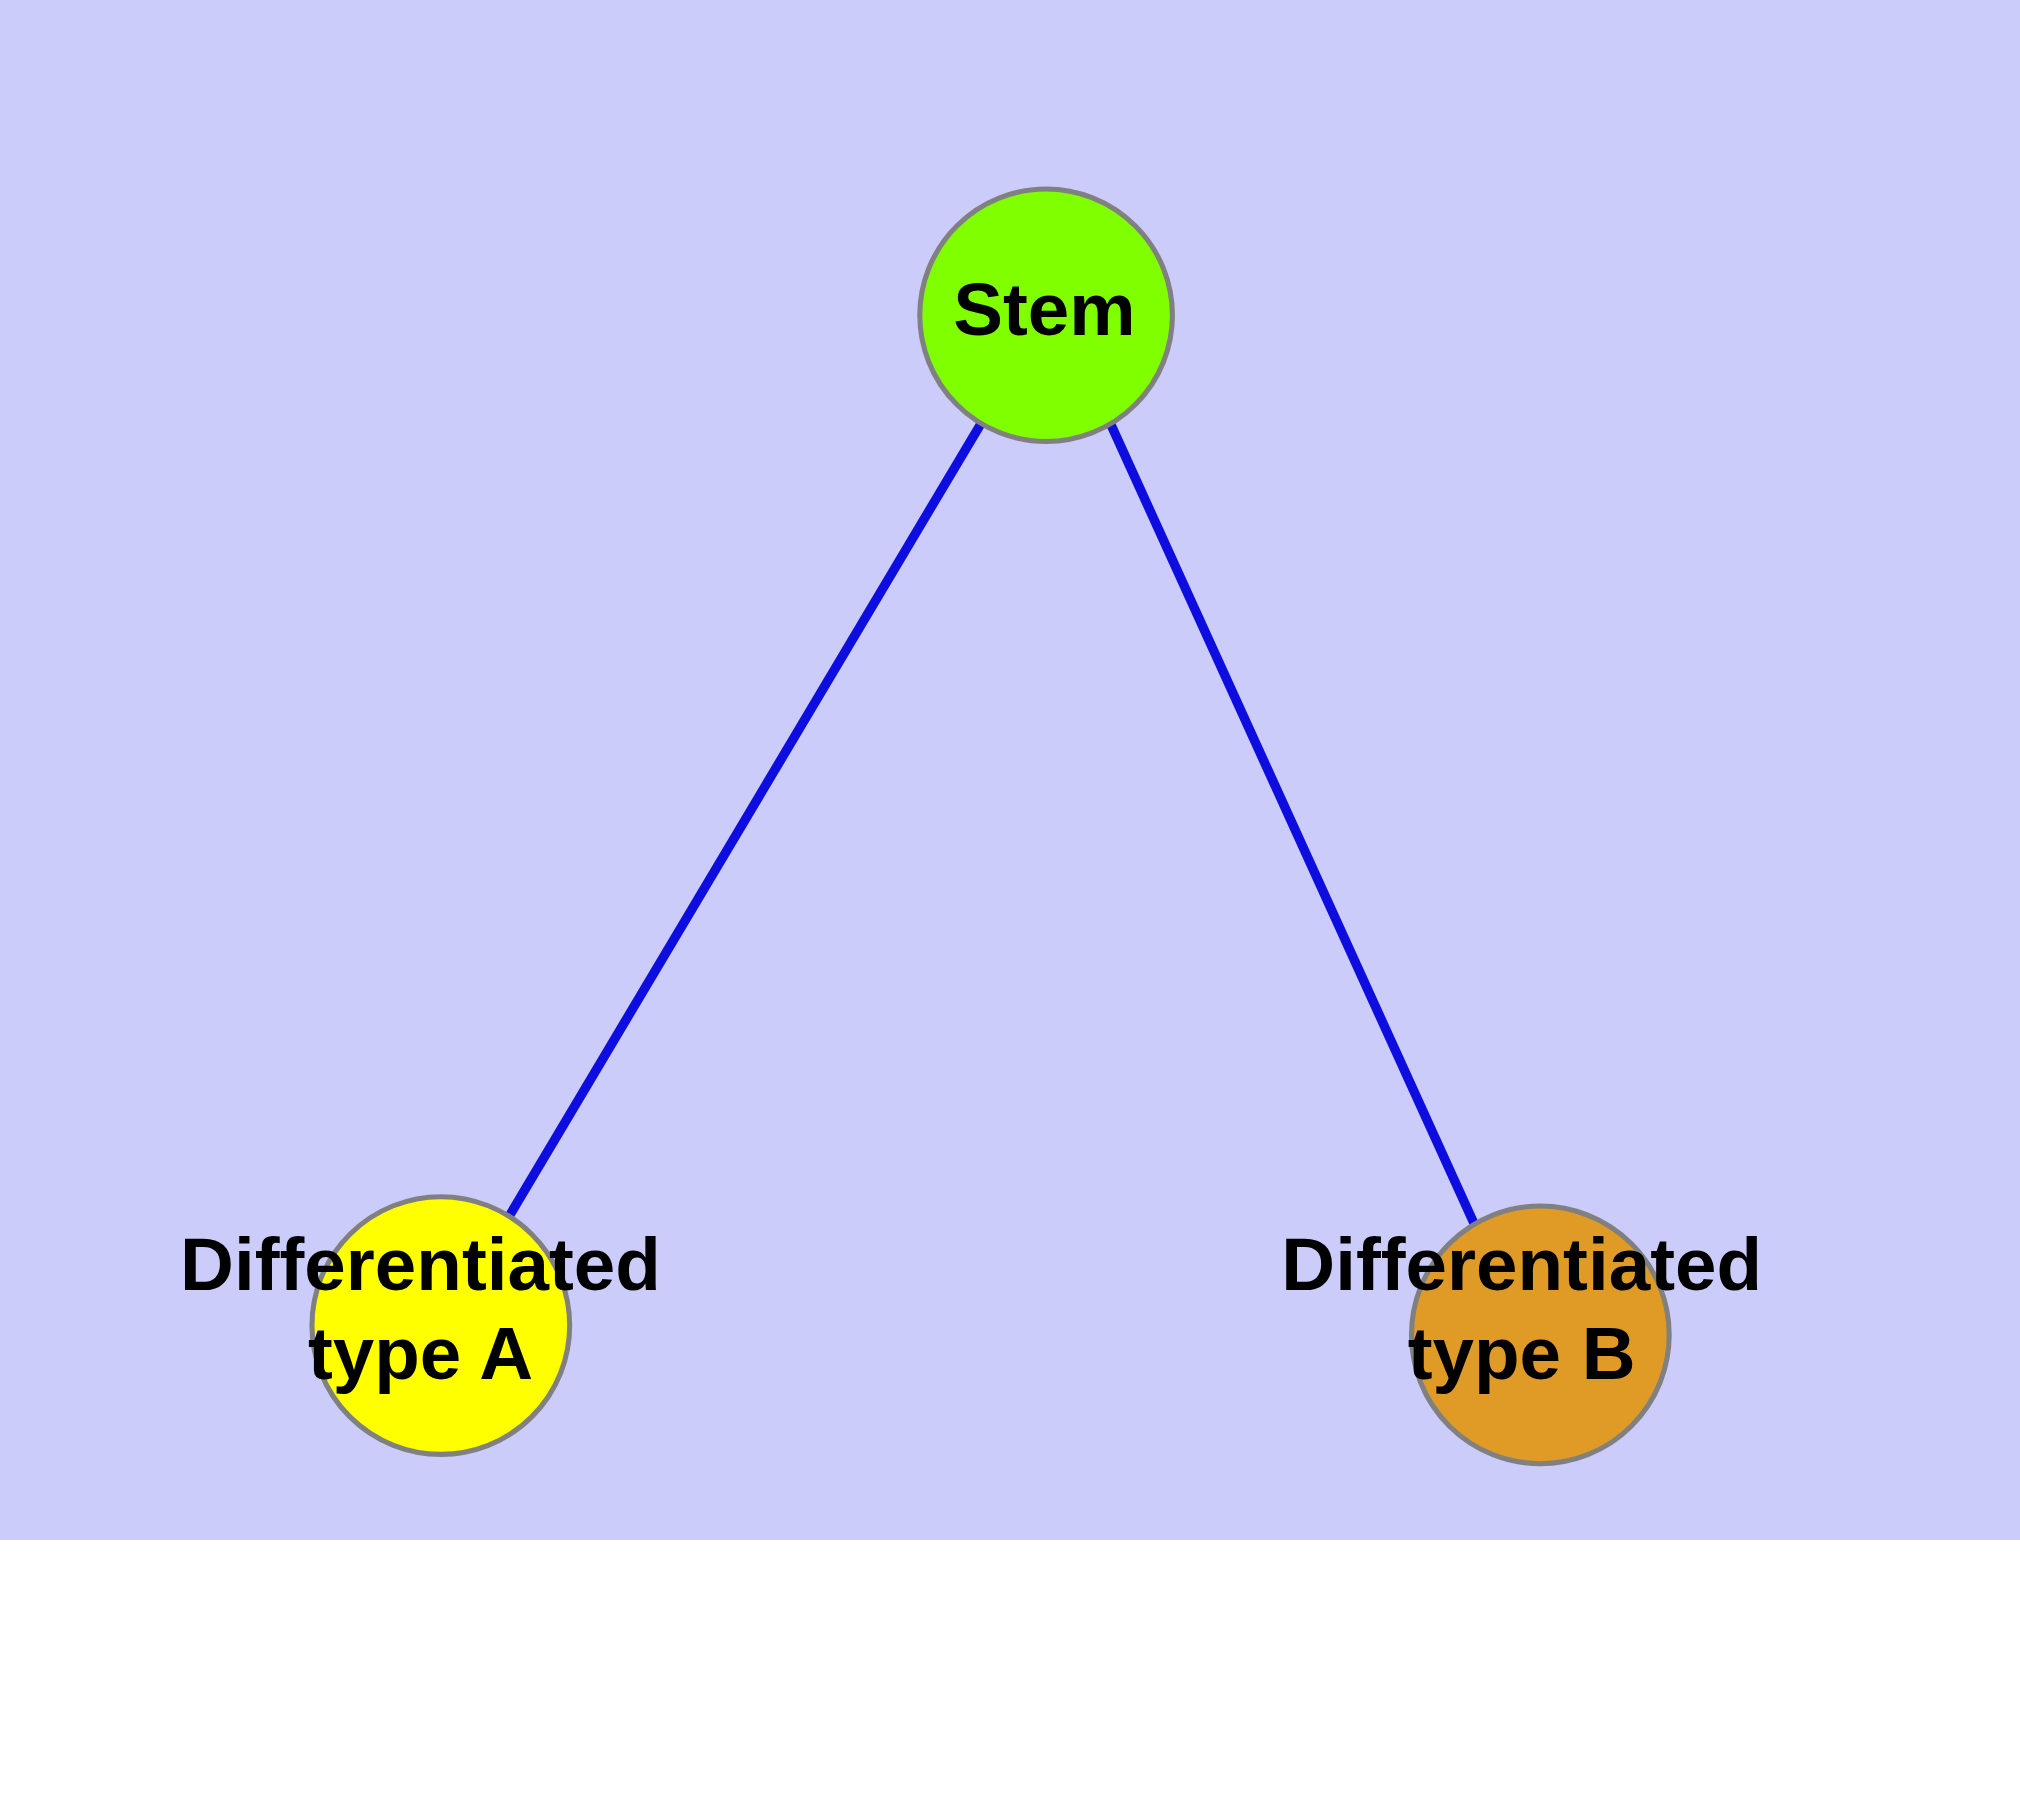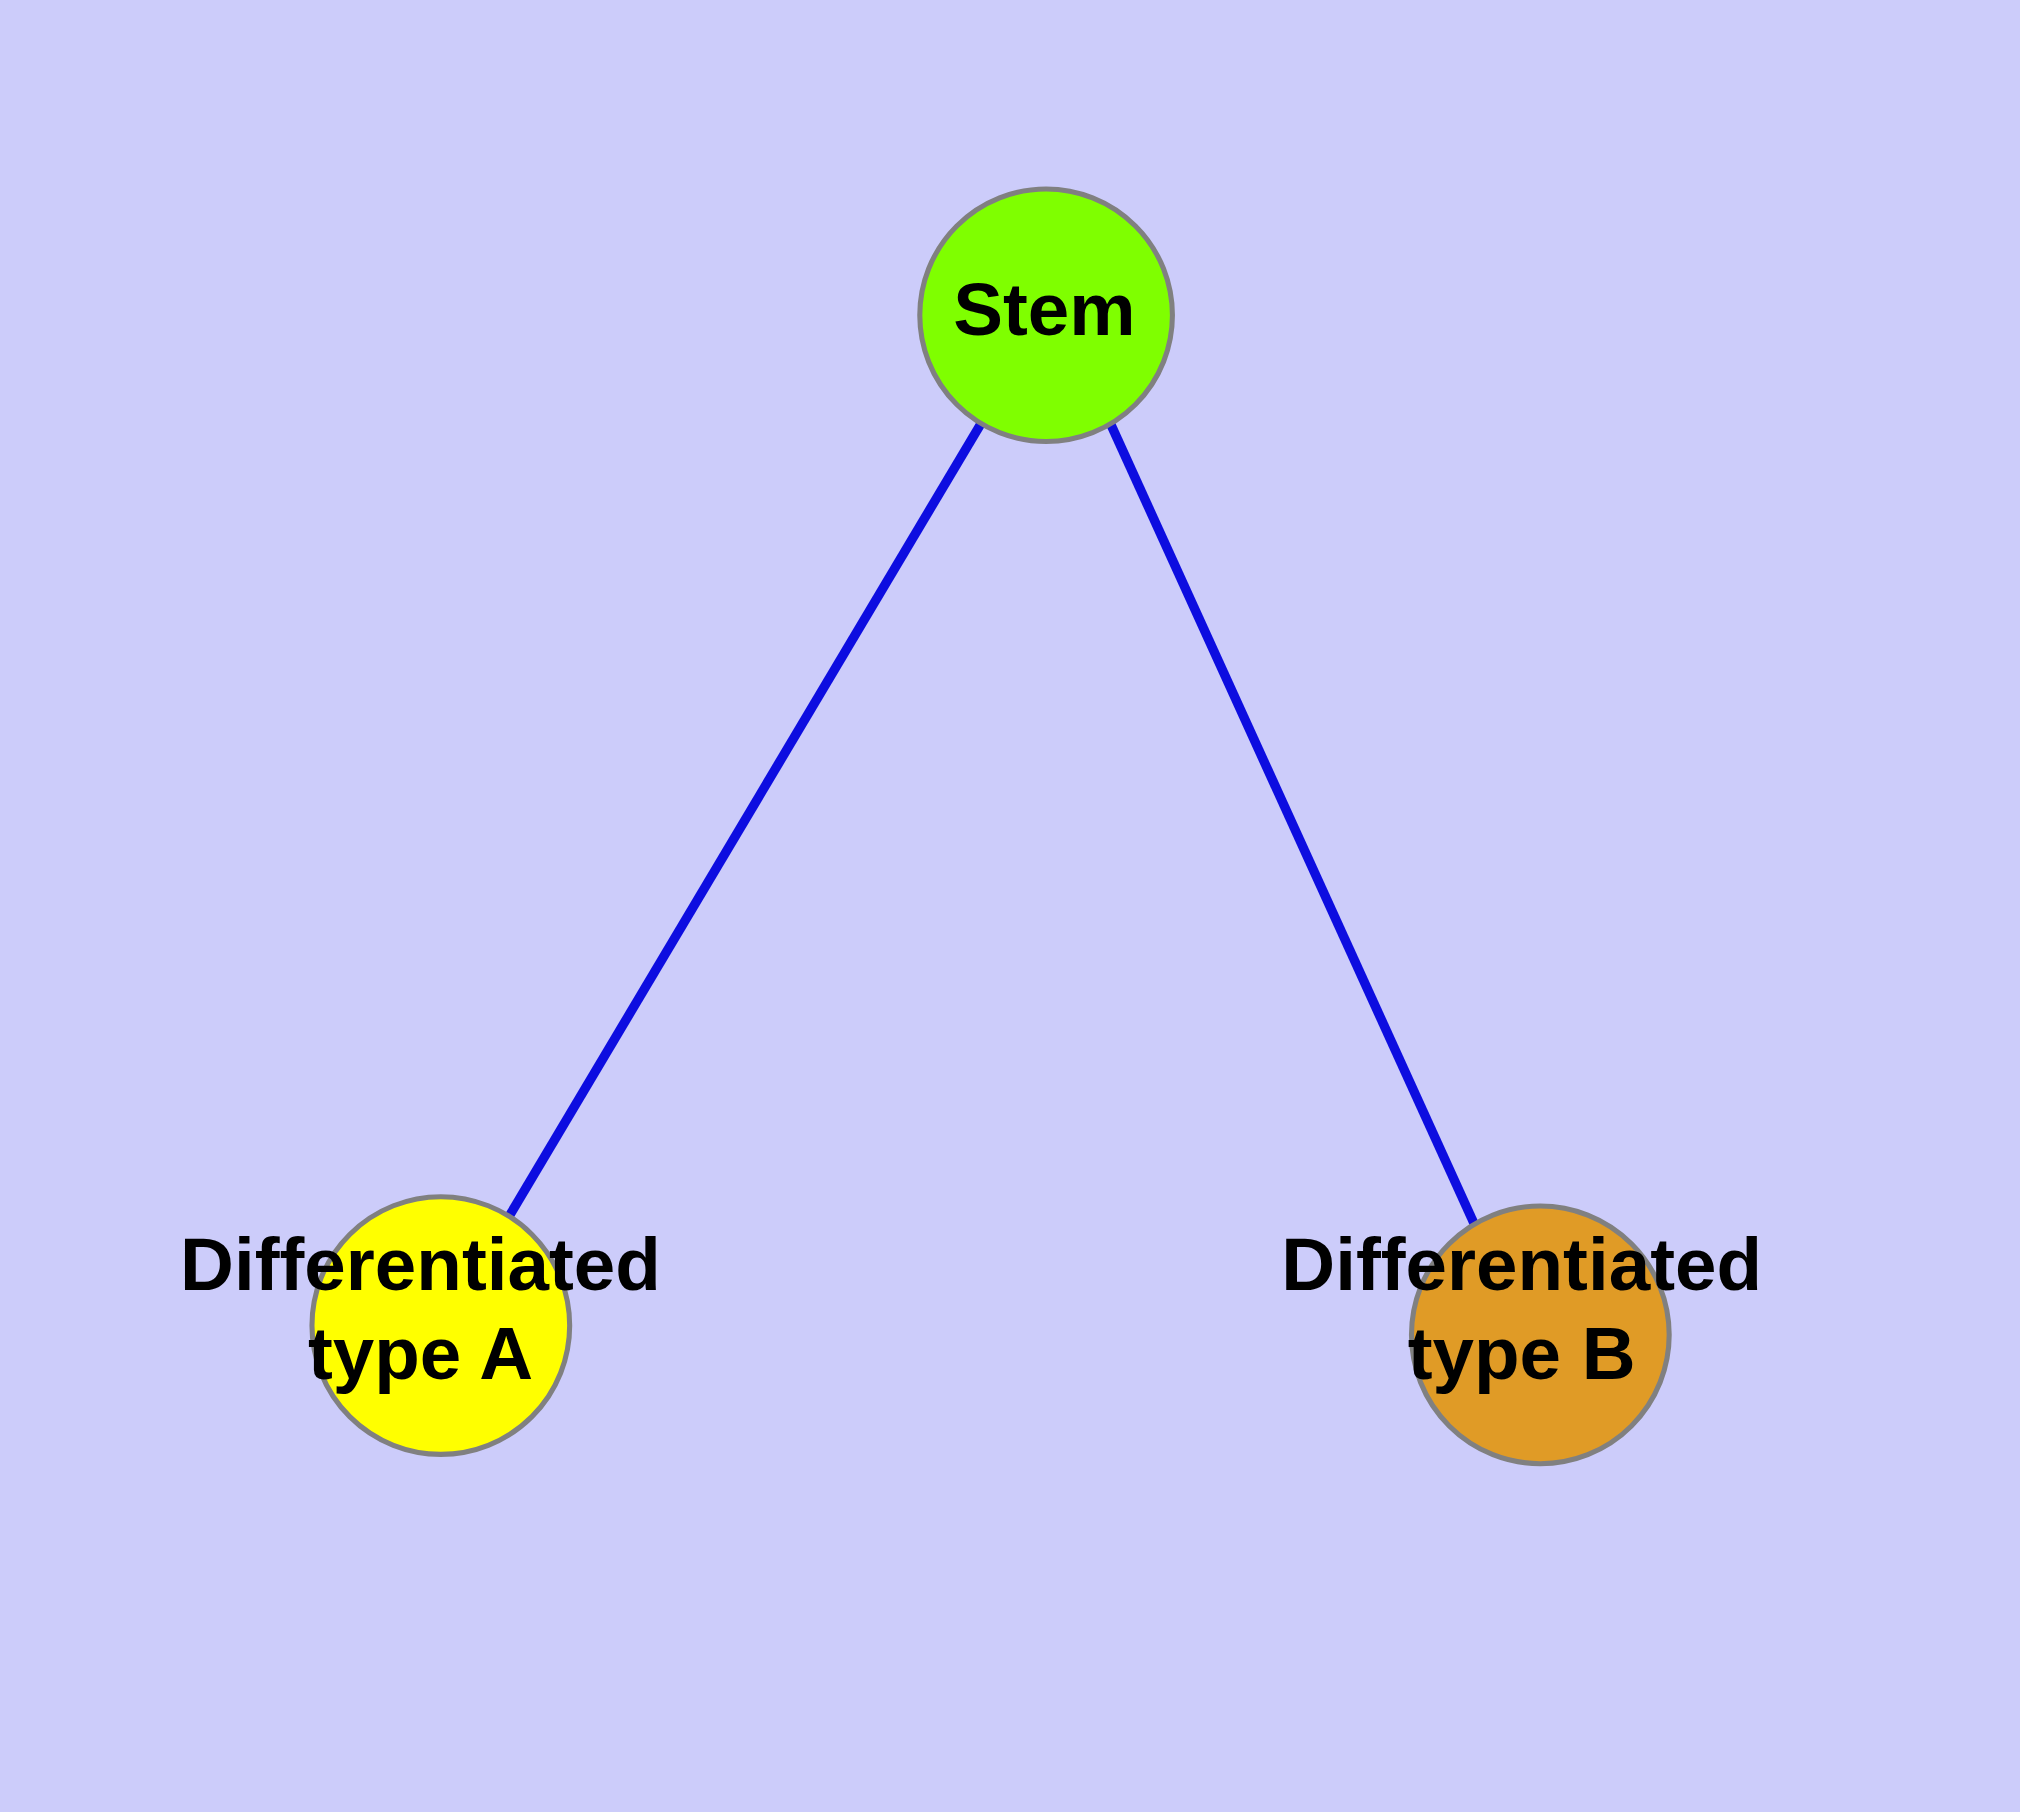--- a/index.html
+++ b/index.html
@@ -27,21 +27,21 @@
     font-family: "Liberation Sans", sans-serif;
     font-weight: bold;
     fill: #000000;
     text-anchor: middle;
     dominant-baseline: middle;
   }
 </style>
 </head>
 <body>
 
-<div id="canvas" style="background: rgb(204, 204, 250); width: 2021px; height: 1812px;">
+<div id="canvas" style="background: rgb(204, 204, 250); width: 2021px; height: 1540px;">
   <svg id="graph-svg" viewBox="0 0 2384 2138" preserveAspectRatio="none" style="width: 2021px; height: 1812px;">
     <rect id="bg-rect" x="0" y="0" width="2384" height="2138" fill="#ccccfa"></rect>
     <g id="edges-group">
         <line x1="1157" y1="500" x2="600" y2="1436" stroke="#0d0de0" stroke-width="11" stroke-linecap="butt"></line>
         <line x1="1310" y1="500" x2="1739" y2="1444" stroke="#0d0de0" stroke-width="11" stroke-linecap="butt"></line>
       </g>
     <g id="nodes-group">
         <circle cx="1234" cy="372" r="149" fill="#7fff00" stroke="#808080" stroke-width="6"></circle>
         <circle cx="520" cy="1564" r="152" fill="#ffff00" stroke="#808080" stroke-width="6"></circle>
         <circle cx="1817" cy="1575" r="152" fill="#e09b26" stroke="#808080" stroke-width="6"></circle>

